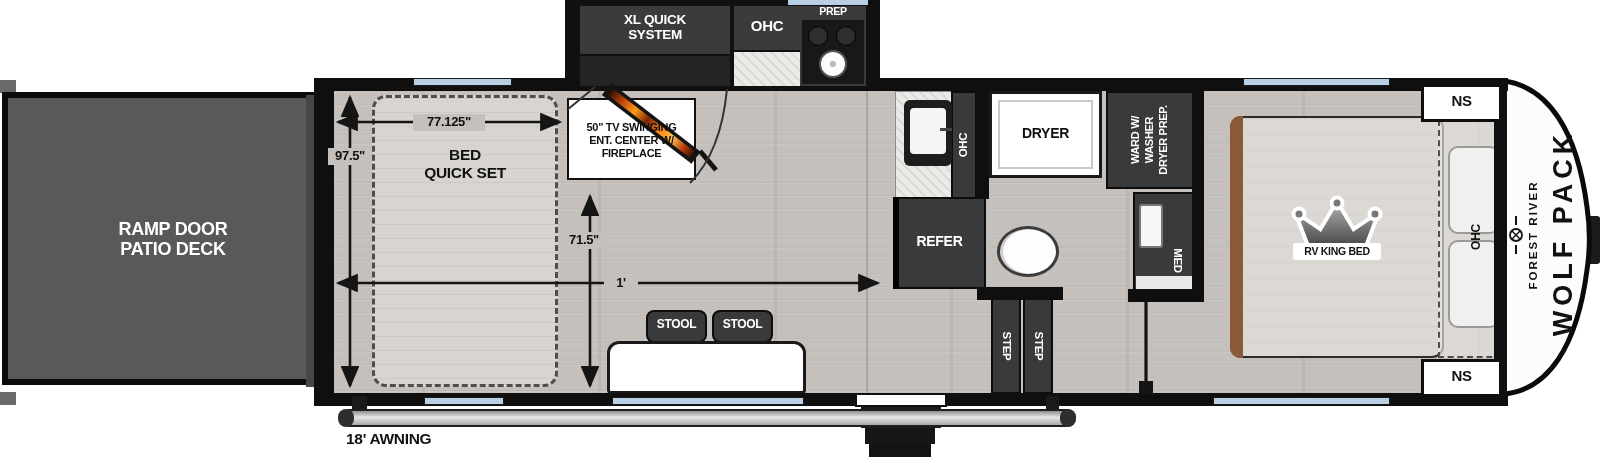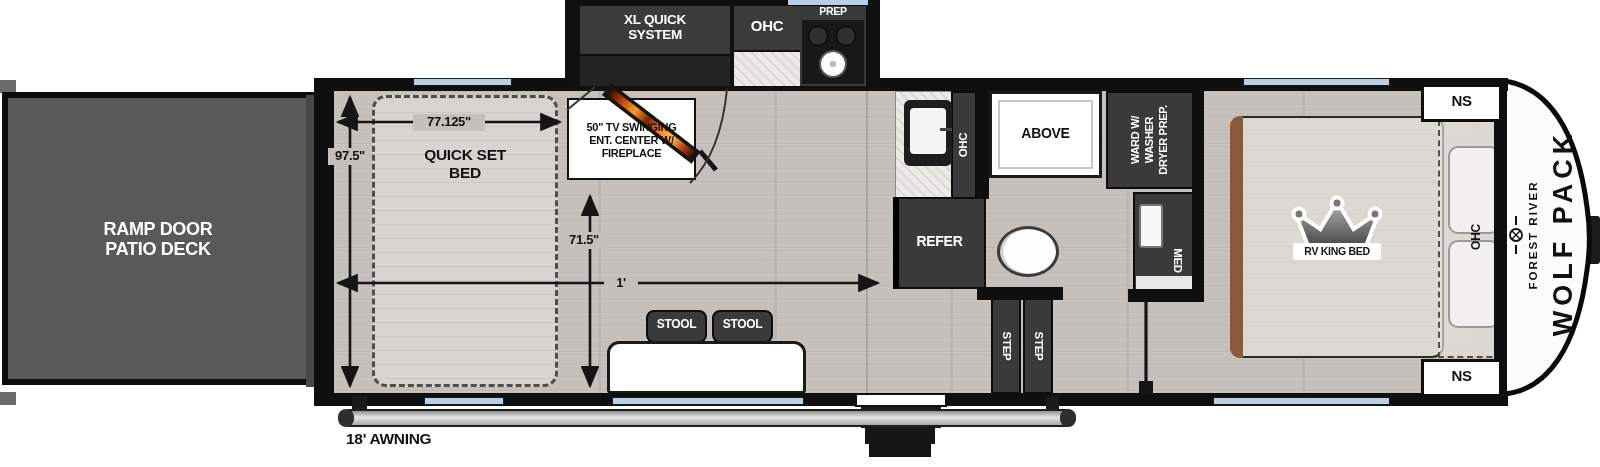--- a/index.html
+++ b/index.html
@@ -25,35 +25,35 @@
 
 <div id="plan">
 
   <div class="abs floor" style="left:334px;top:91px;width:1162px;height:302px;z-index:1"></div>
   <div class="abs" style="left:866px;top:91px;width:2px;height:302px;background:rgba(0,0,0,0.14);z-index:1"></div>
 
   <div class="abs" style="left:0;top:80px;width:16px;height:13px;background:#6a6a6a;z-index:1"></div>
   <div class="abs" style="left:0;top:392px;width:16px;height:13px;background:#6a6a6a;z-index:1"></div>
   <div class="abs" style="left:2px;top:92px;width:312px;height:293px;background:#595959;border:6px solid #0c0c0c;z-index:2"></div>
   <div class="abs" style="left:306px;top:95px;width:12px;height:292px;background:#474747;z-index:3"></div>
-  <div class="abs lbl wlbl" style="left:30px;top:219px;width:256px;font-size:18px;z-index:8">
+  <div class="abs lbl wlbl" style="left:45px;top:219px;width:256px;font-size:18px;z-index:8">
     <div>RAMP DOOR</div>
     <div>PATIO DECK</div>
   </div>
 
   <svg class="abs" width="1600" height="467" style="left:0;top:0;z-index:2">
     <rect x="1586" y="216" width="14" height="48" rx="3" fill="#1b1b1b"></rect>
     <path d="M1504,81 C1548,87 1577,130 1587,207 C1590,227 1590,250 1587,270 C1577,347 1548,390 1504,394 Z" fill="#fcfcfc" stroke="#0a0a0a" stroke-width="5"></path>
   </svg>
 
   <div class="abs" style="left:372px;top:95px;width:186px;height:292px;border:3px dashed #4e4e4e;border-radius:14px;
        background:#d8d5d1;background-image:repeating-linear-gradient(180deg, rgba(0,0,0,0.05) 0 1px, rgba(0,0,0,0) 1px 14px);z-index:2"></div>
   <div class="abs lbl" style="left:375px;top:146px;width:180px;font-size:15.5px;line-height:1.15;z-index:8">
+    <div>BED</div>
     <div>QUICK SET</div>
-    <div>BED</div>
   </div>
 
   <div class="abs" style="left:565px;top:0;width:315px;height:91px;background:#101010;z-index:3"></div>
   <div class="abs" style="left:788px;top:0;width:80px;height:5px;background:#b9cfe4;z-index:4"></div>
   <div class="abs" style="left:580px;top:6px;width:150px;height:48px;background:#3b3b3b;z-index:4"></div>
   <div class="abs lbl wlbl" style="left:580px;top:12px;width:150px;font-size:13.5px;z-index:8">
     <div>XL QUICK</div>
     <div>SYSTEM</div>
   </div>
   <div class="abs" style="left:580px;top:56px;width:150px;height:30px;background:#242424;z-index:4"></div>
@@ -79,21 +79,21 @@
   <div class="abs" style="left:904px;top:100px;width:48px;height:66px;background:#1d1d1d;border-radius:6px;z-index:4"></div>
   <div class="abs" style="left:910px;top:108px;width:36px;height:46px;background:#f5f5f5;border-radius:4px;z-index:5"></div>
   <div class="abs" style="left:940px;top:128px;width:12px;height:3px;background:#444;z-index:6"></div>
   <div class="abs cab" style="left:951px;top:91px;width:26px;height:108px;z-index:3"></div>
   <div class="abs lbl wlbl" style="left:941px;top:138px;width:46px;height:14px;font-size:11.5px;transform:rotate(-90deg);z-index:8">OHC</div>
 
   <div class="abs wall" style="left:977px;top:91px;width:12px;height:108px;z-index:4"></div>
   <div class="abs" style="left:989px;top:91px;width:113px;height:87px;background:#fff;border:3px solid #1a1a1a;z-index:3">
     <div class="abs" style="left:6px;top:6px;right:6px;bottom:6px;border:2px solid #c9c9c9;"></div>
   </div>
-  <div class="abs lbl" style="left:989px;top:126px;width:113px;font-size:14px;z-index:8">ABOVE</div>
+  <div class="abs lbl" style="left:989px;top:126px;width:113px;font-size:14px;z-index:8">DRYER</div>
 
   <div class="abs cab" style="left:1106px;top:91px;width:88px;height:98px;z-index:3"></div>
   <div class="abs lbl wlbl" style="left:1100px;top:119px;width:100px;height:42px;font-size:11px;line-height:1.25;transform:rotate(-90deg);z-index:8">
     <div>WARD W/</div>
     <div>WASHER</div>
     <div>DRYER PREP.</div>
   </div>
 
   <div class="abs" style="left:997px;top:226px;width:62px;height:51px;border-radius:50%;background:#fdfdfd;border:3px solid #3c3c3c;box-shadow:inset 3px 0 0 #cfcfcf;z-index:3"></div>
 

